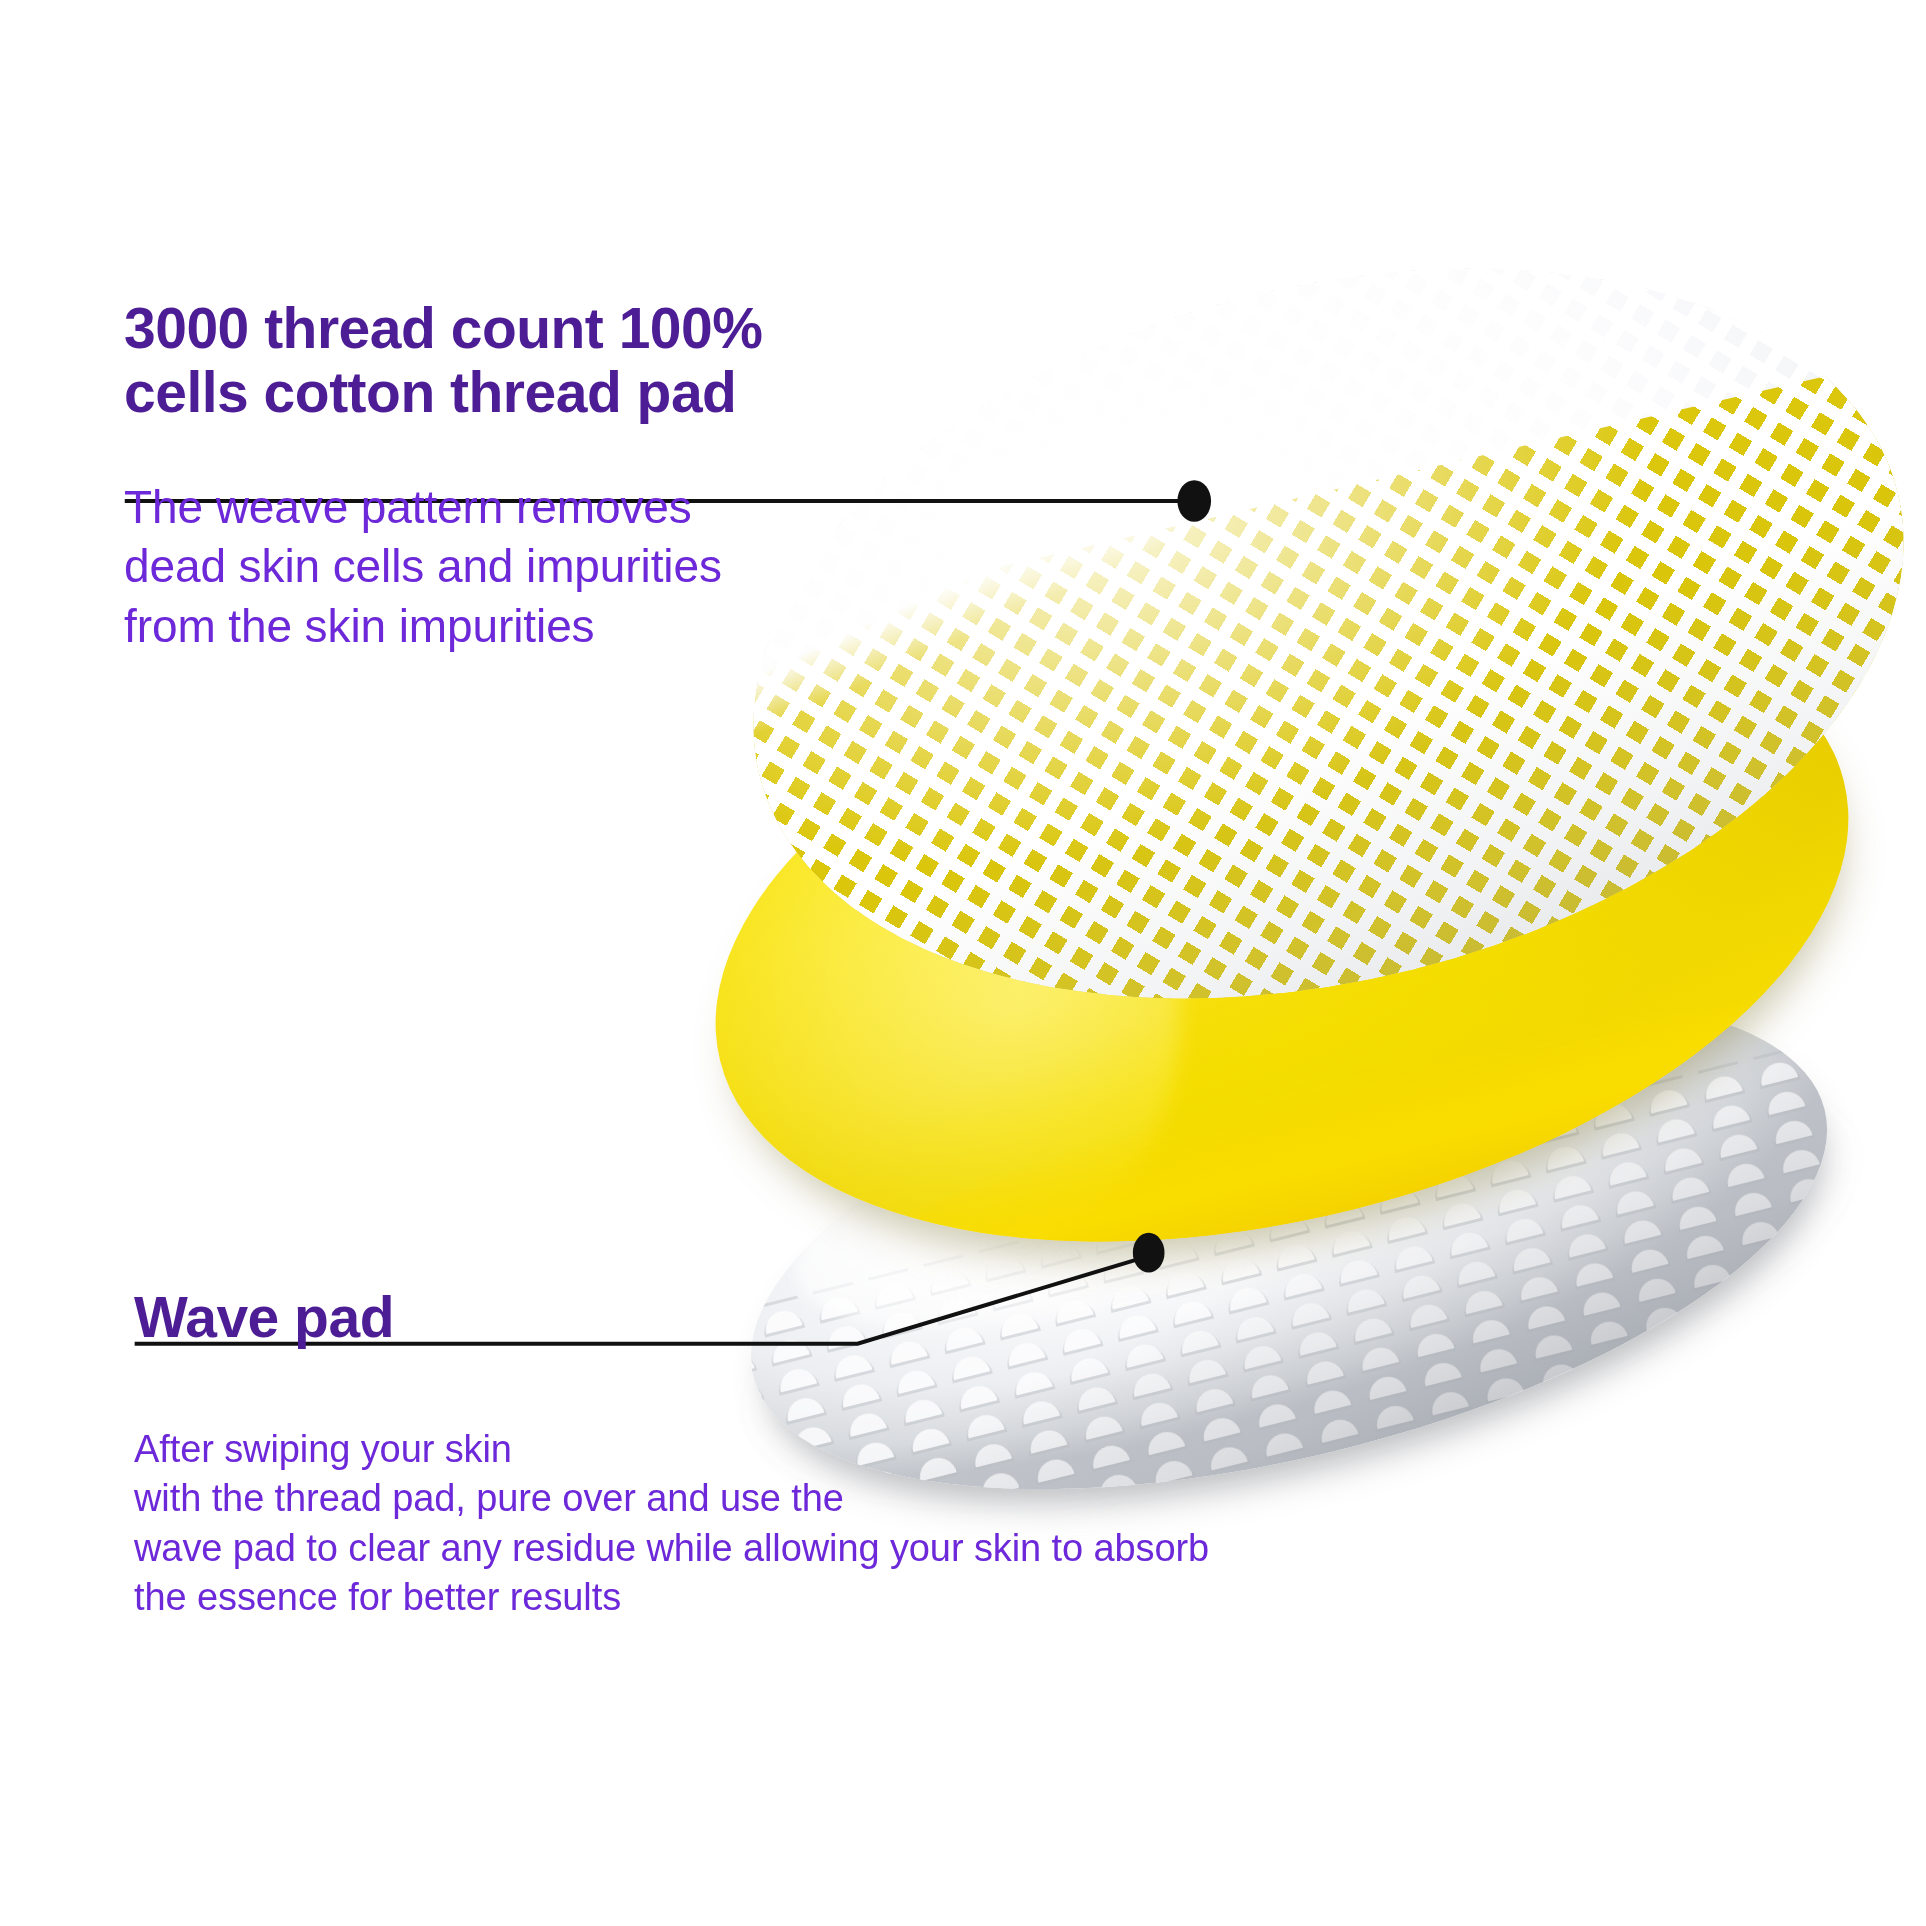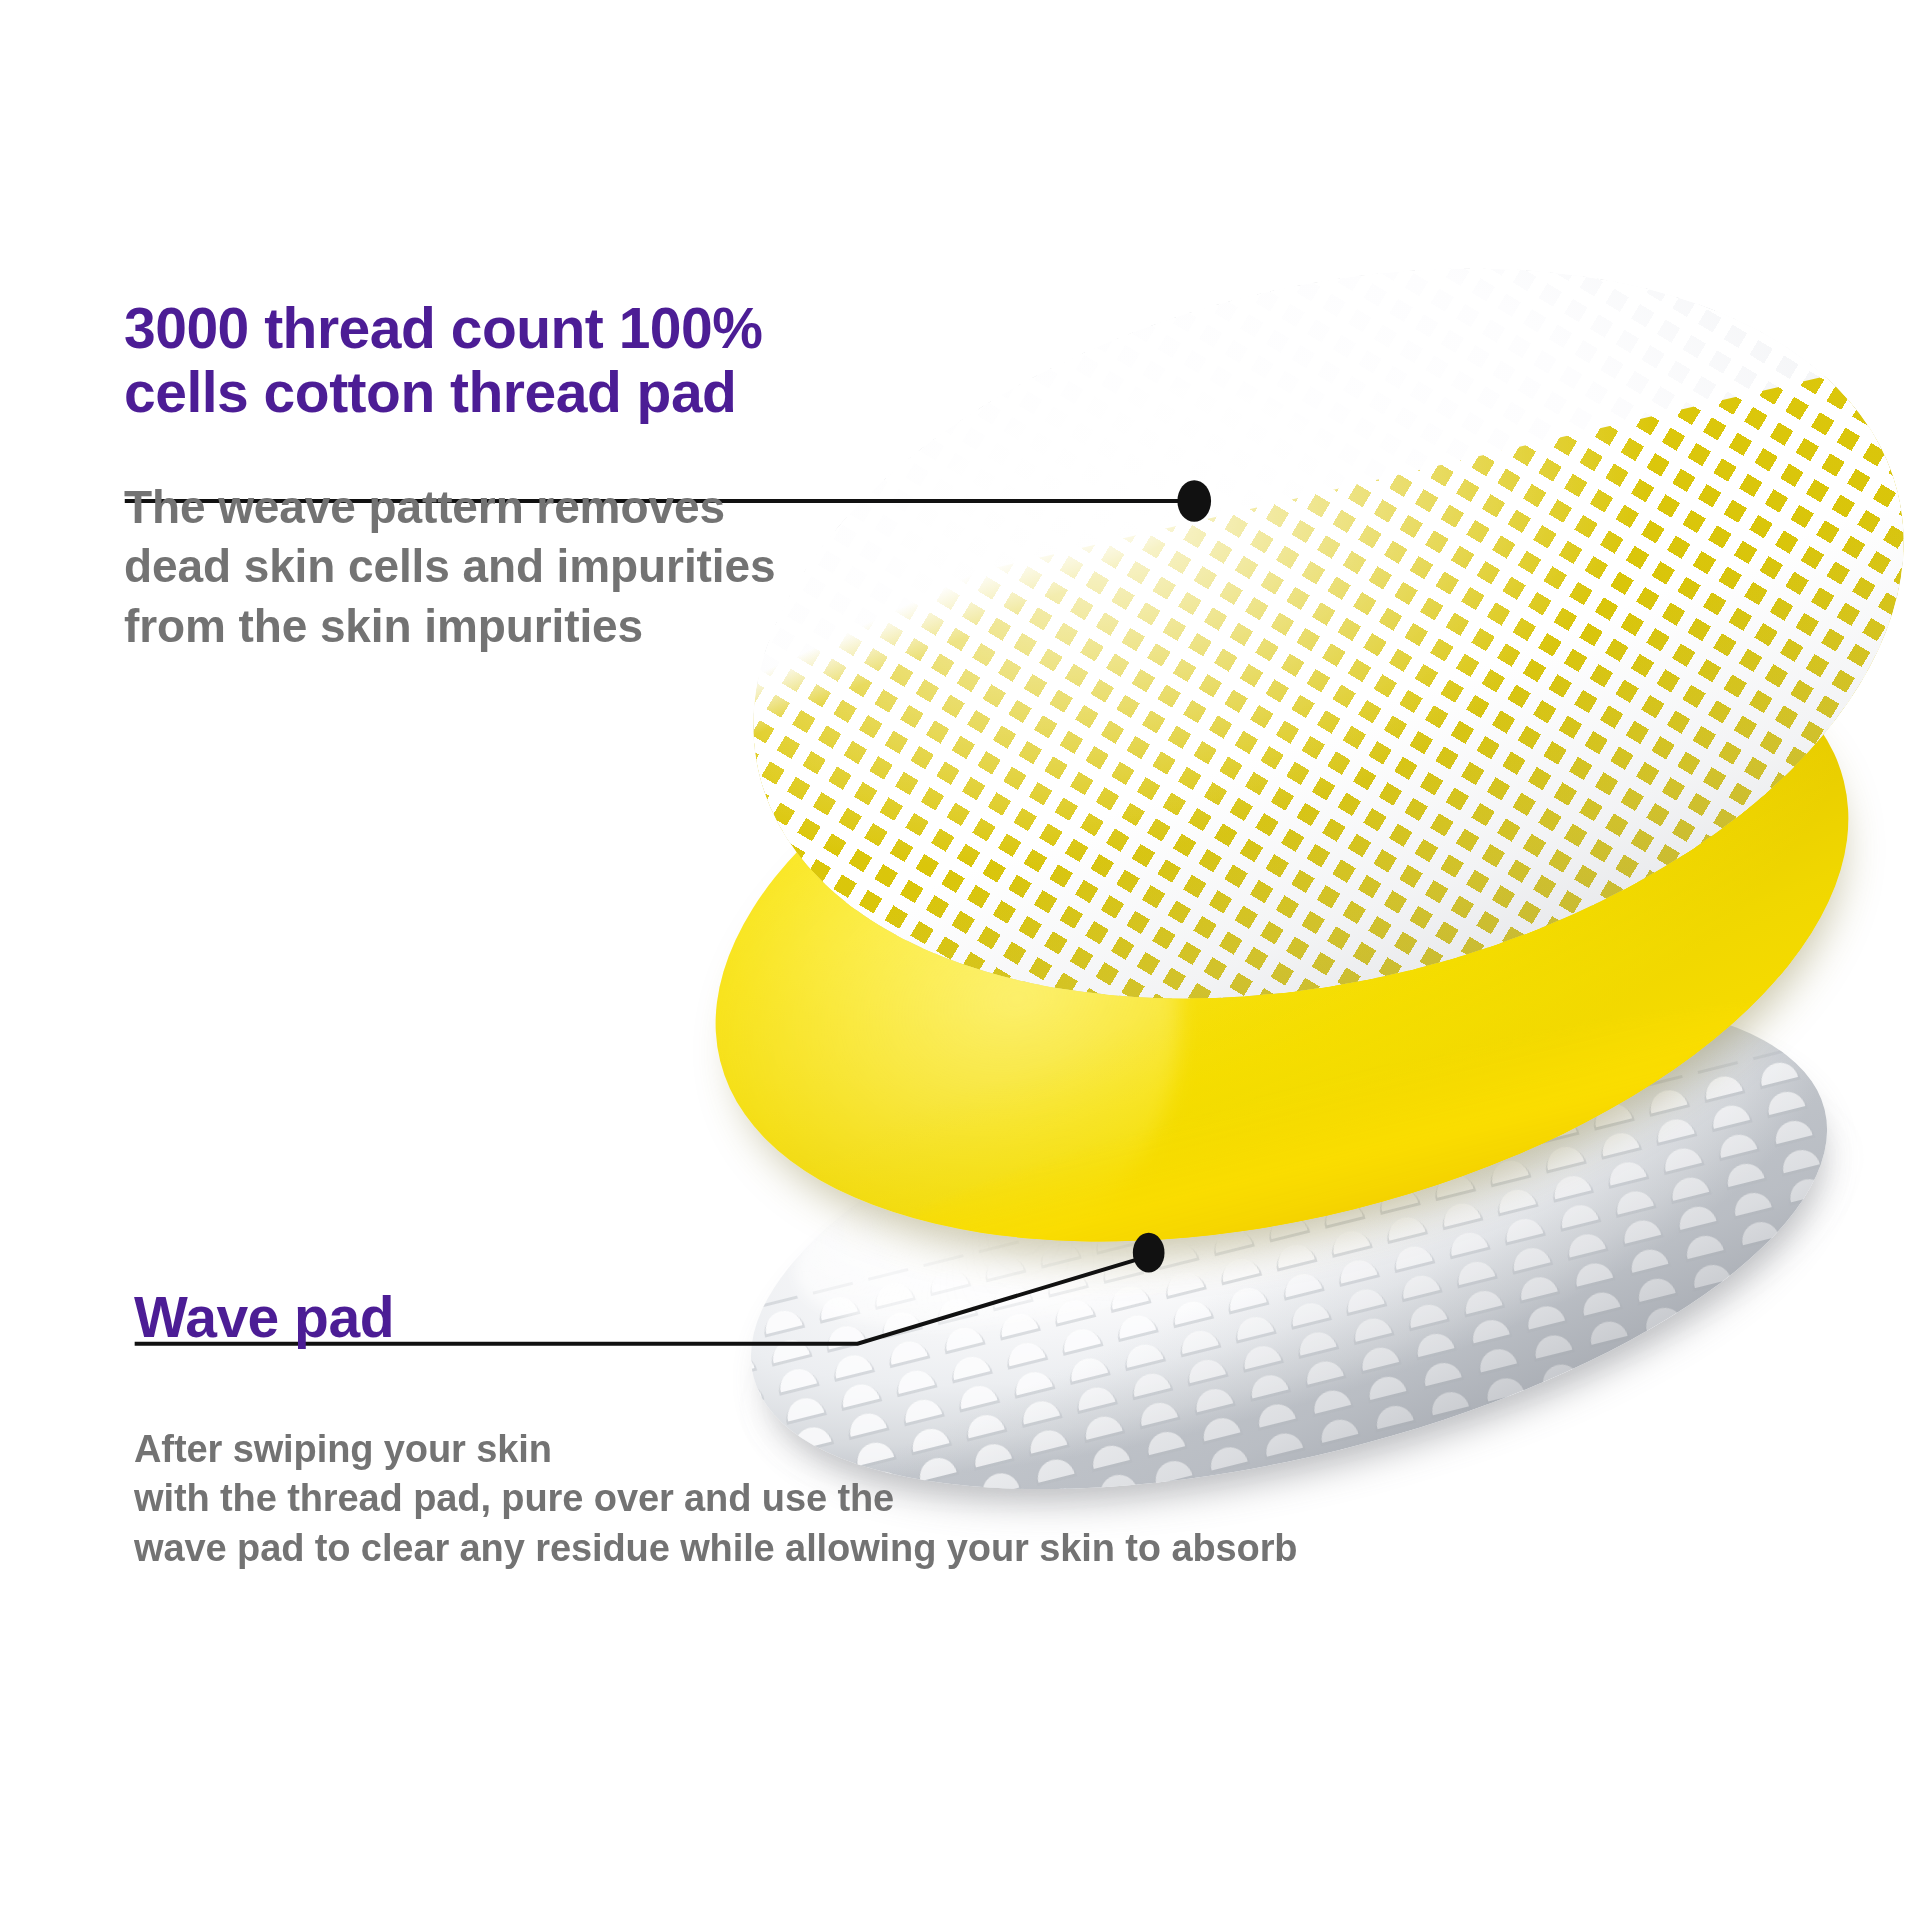--- a/index.html
+++ b/index.html
@@ -127,22 +127,22 @@
 
   
   .ann{position:absolute;}
   .ann-head{
     font-weight:700;
     color:#4c1d95;
     letter-spacing:-0.5px;
     line-height:1.12;
   }
   .ann-body{
-    font-weight:700;
-    color:#737373;
+    font-weight:400;
+    color:#6d28d9;
     line-height:1.30;
     letter-spacing:-0.1px;
   }
   #block-thread{left:124px;top:297px;width:871px;}
   #block-thread .ann-head{font-size:57px;}
   #block-thread .ann-body{font-size:46px;margin-top:53px;}
 
   #block-wave{left:134px;top:1286px;width:1703px;}
   #block-wave .ann-head{font-size:57px;}
   #block-wave .ann-body{font-size:38px;margin-top:75px;}
@@ -203,17 +203,18 @@
       <div>from the skin impurities</div>
     </div>
   </div>
 
   <div class="ann" id="block-wave">
     <div class="ann-head">Wave pad</div>
     <div class="ann-body">
       <div>After swiping your skin</div>
       <div>with the thread pad, pure over and use the</div>
       <div>wave pad to clear any residue while allowing your skin to absorb</div>
+      <div>the essence for better results</div>
     </div>
   </div>
 
 </div>
 
 
 </body></html>

